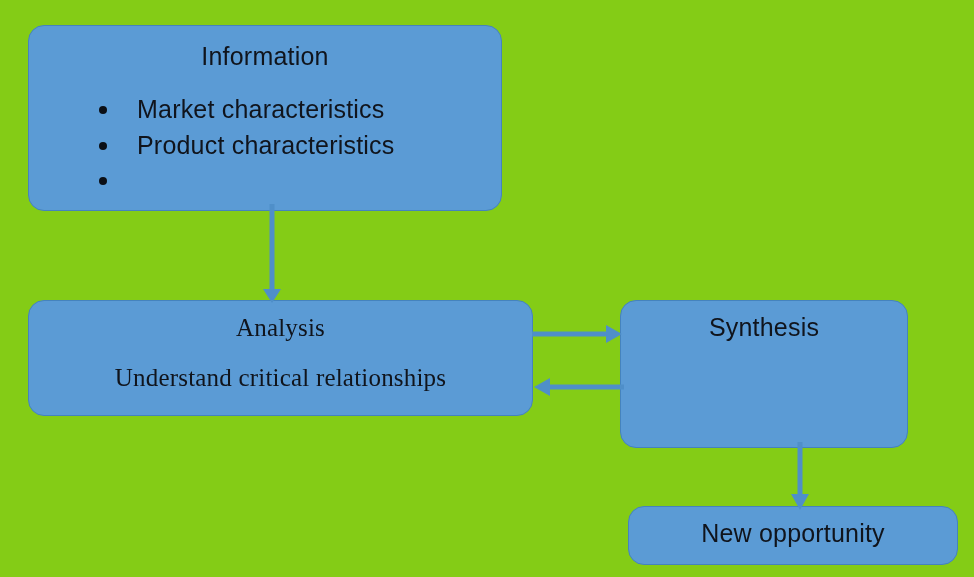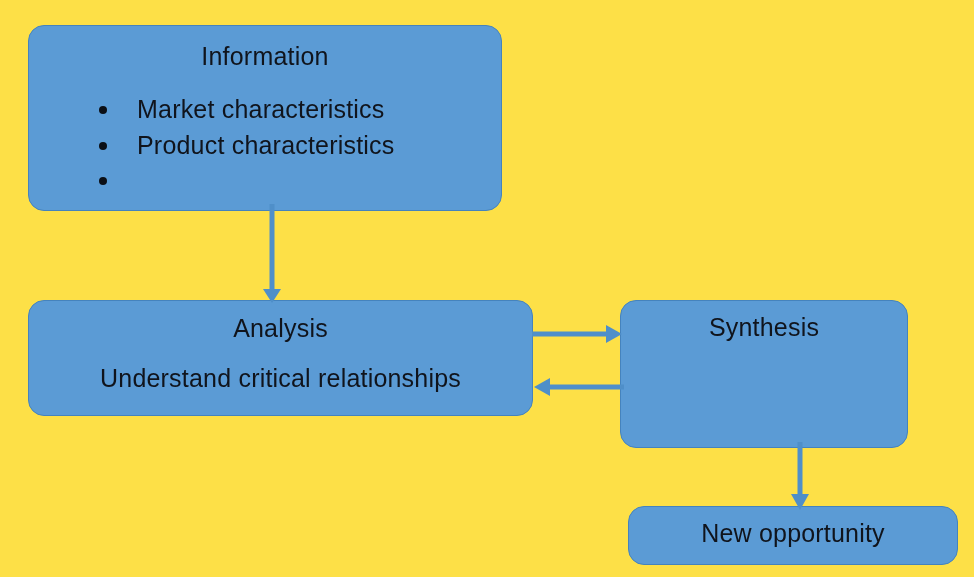--- a/index.html
+++ b/index.html
@@ -7,21 +7,21 @@
     padding: 0;
     background: #ffffff;
   }
   body {
     font-family: "Liberation Sans", sans-serif;
   }
   #canvas {
     position: relative;
     width: 974px;
     height: 577px;
-    background: #fde047;
+    background: #84cc16;
     overflow: hidden;
   }
 
   .node {
     position: absolute;
     box-sizing: border-box;
     background: #5b9bd5;
     border: 1px solid #4583bd;
     border-radius: 16px;
     color: #10141c;
@@ -76,20 +76,21 @@
     border-radius: 50%;
     background: #0b0f16;
   }
 
   
   #node-analysis {
     left: 28px;
     top: 300px;
     width: 505px;
     height: 116px;
+    font-family: Liberation Serif, serif;
   }
   #node-analysis .node-title {
     margin-top: 13px;
   }
   #node-analysis .node-sub {
     margin-top: 22px;
   }
 
   
   #node-synthesis {

